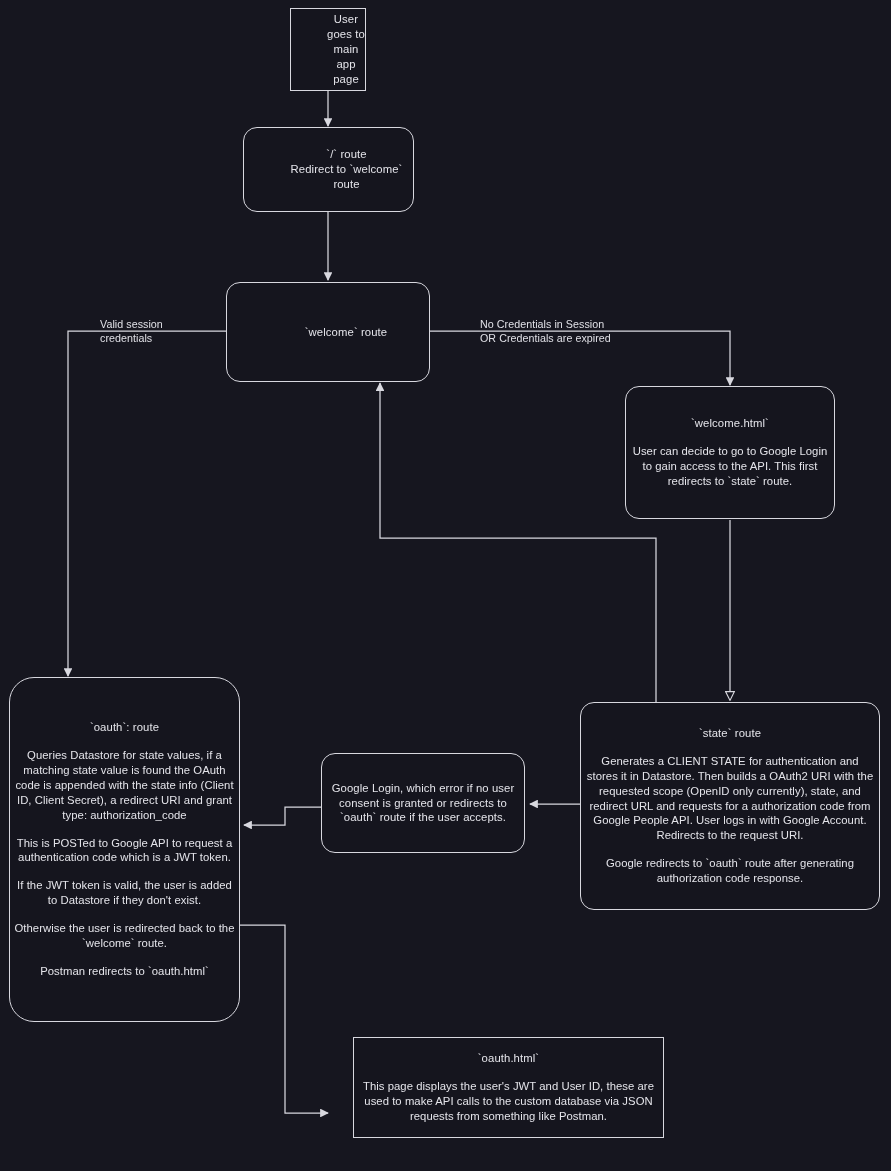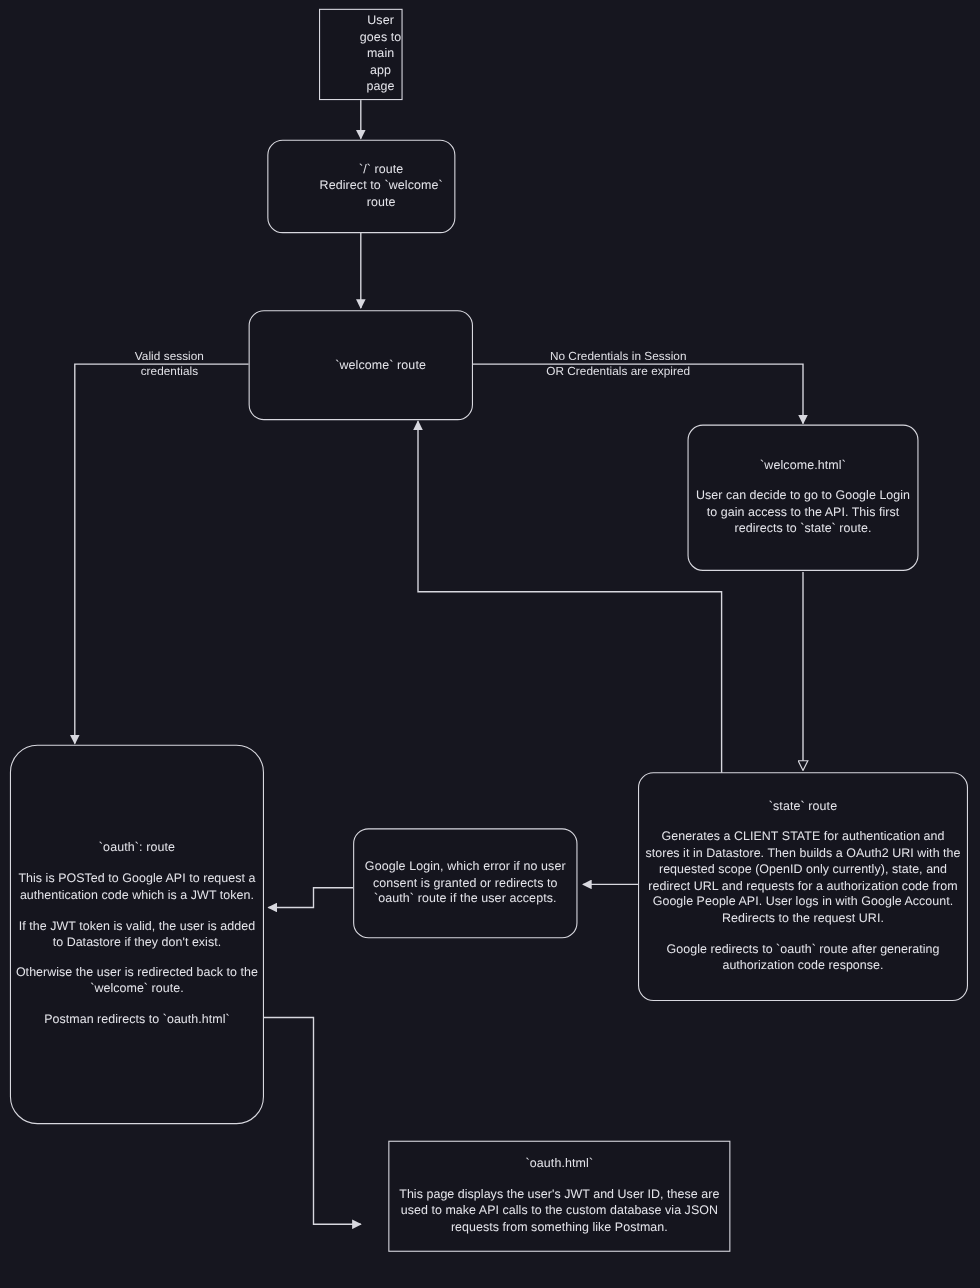--- a/index.html
+++ b/index.html
@@ -50,21 +50,21 @@
     white-space: pre-line;
   }
   .node .para { margin-top: 13px; white-space: pre-line; }
 
   
   .elabel {
     position: absolute;
     color: #e0e0e6;
     font-size: 10.7px;
     line-height: 1.32;
-    text-align: center;
+    text-align: left;
     white-space: pre-line;
     letter-spacing: 0.05px;
   }
 </style>
 </head>
 <body style="background: rgb(22, 22, 31);">
 
 <div id="canvas" style="background: rgb(22, 22, 31);">
 
   <svg class="edges" viewBox="0 0 891 1171">
@@ -124,20 +124,21 @@
     <div class="body para">Generates a CLIENT STATE for authentication and stores it in Datastore. Then builds a OAuth2 URI with the requested scope (OpenID only currently), state, and redirect URL and requests for a authorization code from Google People API. User logs in with Google Account. Redirects to the request URI.</div>
     <div class="body para">Google redirects to `oauth` route after generating authorization code response.</div>
   </div>
 
   <div class="node rounded" style="left:321px; top:753px; width:204px; height:100px; padding:0 6px;">
     <div class="ttl">Google Login, which error if no user consent is granted or redirects to `oauth` route if the user accepts.</div>
   </div>
 
   <div class="node rounded" style="left:9px; top:677px; width:231px; height:345px; padding:0 4px;border-radius:25px;">
     <div class="ttl">`oauth`: route</div>
+    <div class="body para">Queries Datastore for state values, if a matching state value is found the OAuth code is appended with the state info (Client ID, Client Secret), a redirect URI and grant type: authorization_code</div>
     <div class="body para">This is POSTed to Google API to request a authentication code which is a JWT token.</div>
     <div class="body para">If the JWT token is valid, the user is added to Datastore if they don't exist.</div>
     <div class="body para">Otherwise the user is redirected back to the `welcome` route.</div>
     <div class="body para">Postman redirects to `oauth.html`</div>
   </div>
 
   <div class="node sharp" style="left:329px; top:1037px; width:311px; height:101px; padding:0 4px;margin-left:24px;">
     <div class="ttl">`oauth.html`</div>
     <div class="body para">This page displays the user's JWT and User ID, these are used to make API calls to the custom database via JSON requests from something like Postman.</div>
   </div>

